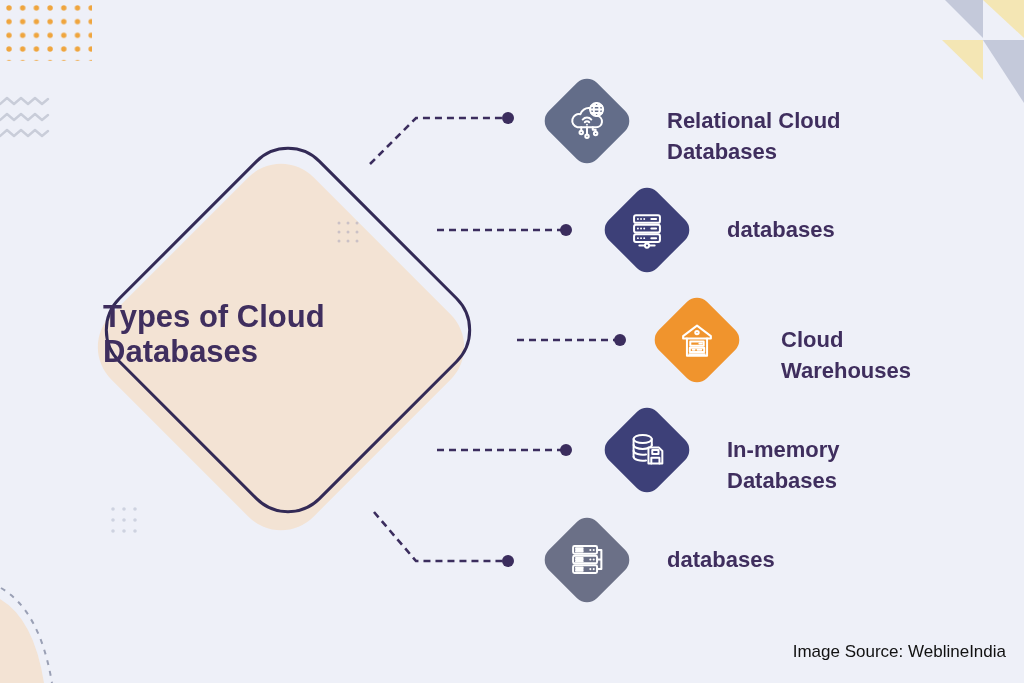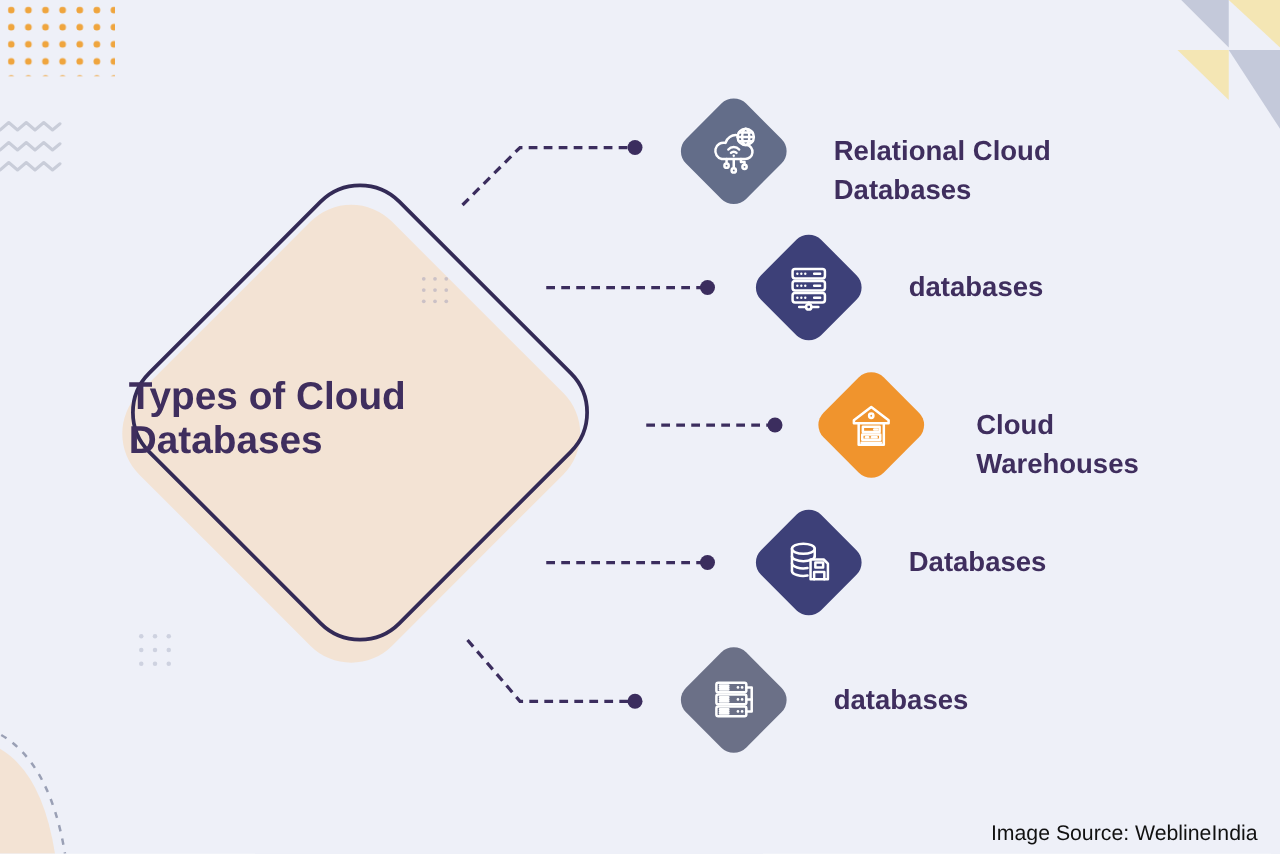--- a/index.html
+++ b/index.html
@@ -30,21 +30,21 @@
     position:absolute;width:68px;height:68px;border-radius:14px;
     transform:rotate(45deg);background:var(--c);
   }
   .glyph{position:absolute;width:46px;height:46px;}
   .glyph *{vector-effect:non-scaling-stroke;}
   .label{
     position:absolute;font-weight:700;font-size:22px;line-height:31px;
     color:#3f2e5e;white-space:nowrap;margin-top:15px;
   }
   .footer{
-    position:absolute;right:18px;bottom:6px;
+    position:absolute;right:18px;bottom:21px;
     font-size:17px;color:#111111;
   }
   .stroke{fill:none;stroke:#ffffff;stroke-width:2;stroke-linecap:round;stroke-linejoin:round;}
   .fillc{fill:var(--c);stroke:#ffffff;stroke-width:2;stroke-linejoin:round;}
 </style>
 </head>
 <body>
 
 <div class="canvas">
 
@@ -202,20 +202,21 @@
       <path class="stroke" d="M10 12.5 V31"></path>
       <path class="stroke" d="M29 12.5 V19"></path>
       <path class="stroke" d="M10 18.7 a9.5 4.2 0 0 0 19 0"></path>
       <path class="stroke" d="M10 24.7 a9.5 4.2 0 0 0 13 3.9"></path>
       <path class="stroke" d="M10 31 a9.5 4.2 0 0 0 13 3.9"></path>
       <path class="fillc" d="M25.5 21.5 h11 L40 25 V38 H25.5 Z"></path>
       <rect class="stroke" x="29.5" y="24" width="6.5" height="4.2" stroke-width="1.6"></rect>
       <path class="stroke" d="M28.5 38 V32 H37 V38" stroke-width="1.6"></path>
     </svg>
     <div class="label" style="left:727px;top:419px">
+      <div>In-memory</div>
       <div>Databases</div>
     </div>
   </div>
 
   <div style="--c:#6b7087">
     <div class="tile" style="left:553px;top:526px"></div>
     <svg class="glyph" style="left:564px;top:537px" viewBox="0 0 48 48">
       <rect class="stroke" x="9.5" y="9.5" width="25" height="8" rx="1.5"></rect>
       <rect class="stroke" x="9.5" y="19.5" width="25" height="8" rx="1.5"></rect>
       <rect class="stroke" x="9.5" y="29.5" width="25" height="8" rx="1.5"></rect>

